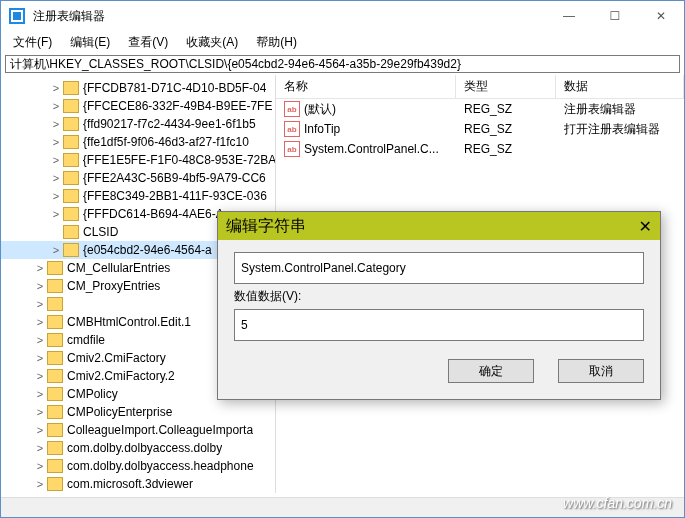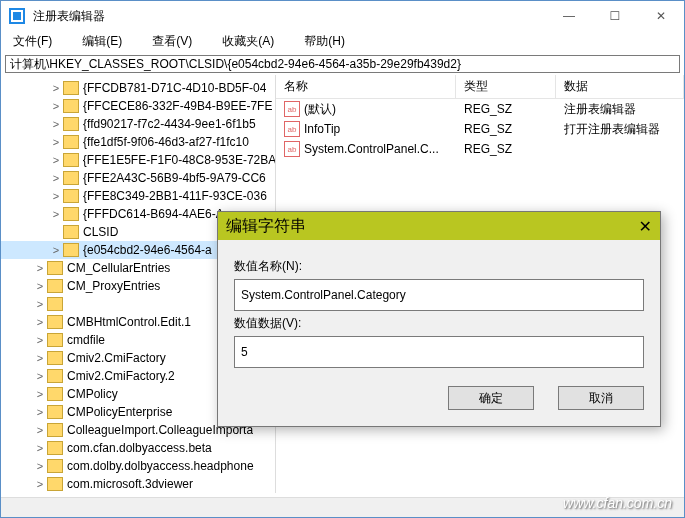--- a/index.html
+++ b/index.html
@@ -4,36 +4,36 @@
 <style>
 *{box-sizing:border-box;margin:0;padding:0;font-family:"Microsoft YaHei","Segoe UI",sans-serif;font-size:12px;color:#000}
 body{background:#fff;width:685px;height:518px;overflow:hidden;position:relative;border:1px solid #5a8fc7}
 .titlebar{height:30px;display:flex;align-items:center;padding:0 0 0 8px;background:#fff}
 .app-icon{width:16px;height:16px;background:#1e88e5;margin-right:8px;position:relative}
 .app-icon::before{content:"";position:absolute;inset:2px;background:#fff}
 .app-icon::after{content:"";position:absolute;inset:4px;background:#1e88e5}
 .title{flex:1}
 .winbtns{display:flex}
 .winbtn{width:46px;height:30px;display:flex;align-items:center;justify-content:center;color:#555}
-.menubar{height:22px;display:flex;padding:0 4px;gap:14px}
+.menubar{height:22px;display:flex;align-items:center;padding:0 4px;gap:2px}
 .menuitem{padding:2px 8px}
 .addrbar{height:18px;border:1px solid #7a7a7a;margin:2px 4px;display:flex;align-items:center;padding:0 4px;background:#fff}
 .content{display:flex;height:calc(518px - 30px - 22px - 28px - 20px)}
 .tree{width:275px;overflow:hidden;border-right:1px solid #ddd;padding-top:4px}
 .tree-row{display:flex;align-items:center;height:18px;white-space:nowrap;padding-left:4px}
 .tree-row .tw{display:inline-block;width:14px;text-align:center;color:#666;font-size:11px}
 .tree-row .fold{width:16px;height:14px;background:#ffd86b;border:1px solid #c9a536;margin-right:4px}
 .tree-row.sel{background:#cde8ff}
 .tree-row .lbl{overflow:hidden;text-overflow:clip}
 .list{flex:1;overflow:hidden}
 .list-header{display:flex;height:24px;align-items:flex-start;border-bottom:1px solid #e5e5e5}
 .list-header .col{padding:0 8px;border-right:1px solid #e5e5e5;height:100%;display:flex;align-items:center}
 .list-row{display:flex;height:20px;align-items:center}
 .list-row .c{padding:0 8px;overflow:hidden;white-space:nowrap}
-.str-icon{width:16px;height:16px;border:1px solid #e06666;background:#fff;color:#e06666;font-size:8px;display:inline-flex;align-items:center;justify-content:center;margin-right:4px;font-weight:normal}
+.str-icon{width:16px;height:16px;border:1px solid #e06666;background:#fff;color:#e06666;font-size:8px;display:inline-flex;align-items:center;justify-content:center;margin-right:4px;font-weight:bold}
 .statusbar{position:absolute;bottom:0;left:0;right:0;height:20px;background:#f0f0f0;border-top:1px solid #ddd}
 .watermark{position:absolute;bottom:6px;right:12px;color:#fff;font-style:italic;font-size:14px;text-shadow:1px 1px 2px #555;z-index:5}
 
 .dialog{position:absolute;left:216px;top:210px;width:444px;background:#f0f0f0;border:1px solid #777;box-shadow:3px 3px 12px rgba(0,0,0,.3);z-index:10}
 .dialog-title{height:28px;background:#b9c621;display:flex;align-items:center;padding:0 8px;justify-content:space-between}
 .dialog-title span{font-size:16px}
 .dialog-body{padding:12px 16px 16px}
 .dlabel{margin:6px 0 4px}
 .dinput{width:100%;height:32px;border:1px solid #7a7a7a;padding:0 6px;background:#fff}
 .dinput.ro{background:#fff}
@@ -163,21 +163,21 @@
         <span class="lbl">CMPolicyEnterprise</span>
       </div>
       <div class="tree-row" style="padding-left: 32px;">
         <span class="tw">&gt;</span>
         <span class="fold"></span>
         <span class="lbl">ColleagueImport.ColleagueImporta</span>
       </div>
       <div class="tree-row" style="padding-left: 32px;">
         <span class="tw">&gt;</span>
         <span class="fold"></span>
-        <span class="lbl">com.cfan.dolbyaccess.beta</span>
+        <span class="lbl">com.dolby.dolbyaccess.dolby</span>
       </div>
       <div class="tree-row" style="padding-left: 32px;">
         <span class="tw">&gt;</span>
         <span class="fold"></span>
         <span class="lbl">com.dolby.dolbyaccess.headphone</span>
       </div>
       <div class="tree-row" style="padding-left: 32px;">
         <span class="tw">&gt;</span>
         <span class="fold"></span>
         <span class="lbl">com.microsoft.3dviewer</span>
@@ -220,21 +220,20 @@
 
 <div class="statusbar"></div>
 <div class="watermark">www.cfan.com.cn</div>
 
 <div class="dialog">
   <div class="dialog-title">
     <span>编辑字符串</span>
     <span class="close-x">✕</span>
   </div>
   <div class="dialog-body">
-    <div class="dlabel">数值名称(N):</div>
     <input class="dinput ro" readonly="" value="System.ControlPanel.Category" style="">
     <div class="dlabel" style="margin-top:4px">数值数据(V):</div>
     <input class="dinput" value="5" style="">
     <div class="dbtns">
       <div class="dbtn">确定</div>
       <div class="dbtn">取消</div>
     </div>
   </div>
 </div>
 

